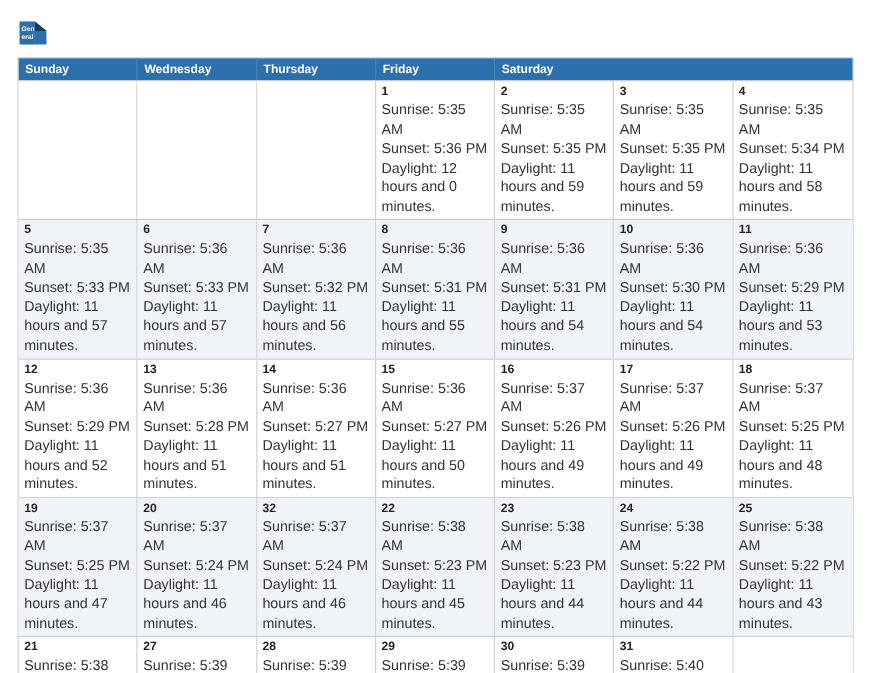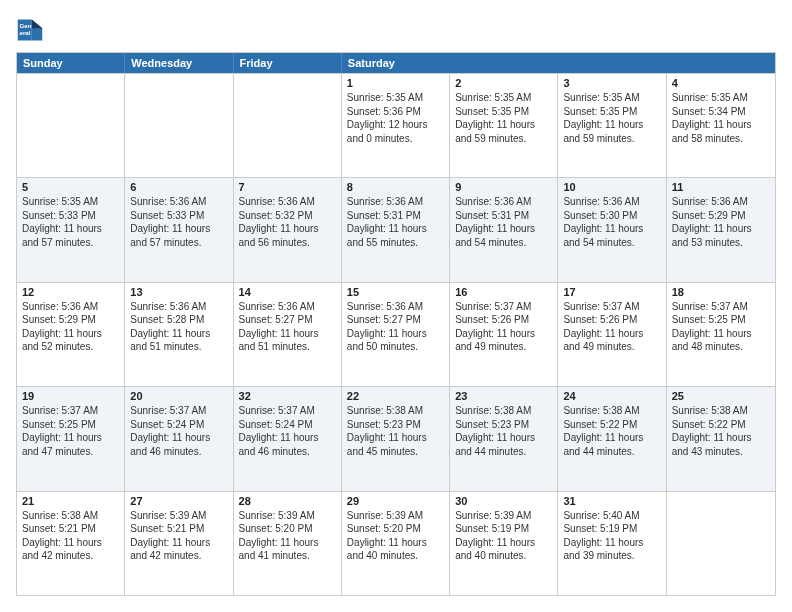--- a/index.html
+++ b/index.html
@@ -93,21 +93,21 @@
     }
     .cell:last-child { border-right: none; }
     .cell.empty { background: #fff; }
     .cell-number {
       font-size: 11px;
       font-weight: bold;
       color: #222;
       margin-bottom: 2px;
     }
     .cell-info {
-      font-size: 10px;
+      font-size: 13px;
       line-height: 1.35;
       color: #333;
     }
     .row-alt {
       background: #f0f4f8;
     }
     .row-alt .cell { background: #f0f4f8; }
   </style>
 </head>
 <body>
@@ -131,20 +131,21 @@
     <div class="title-block">
       <div class="month-title"></div>
       <div class="subtitle"></div>
     </div>
   </div>
 
   <div class="calendar">
     <div class="day-headers">
     <div class="day-header">Sunday</div>
         <div class="day-header">Wednesday</div>
+        <div class="day-header">Thursday</div>
         <div class="day-header">Friday</div>
         <div class="day-header">Saturday</div>
       </div>
     <div class="calendar-body">
     <div class="week-row">
           <div class="cell empty"></div>
           <div class="cell empty"></div>
           <div class="cell empty"></div>
           <div class="cell">
             <div class="cell-number">1</div>

